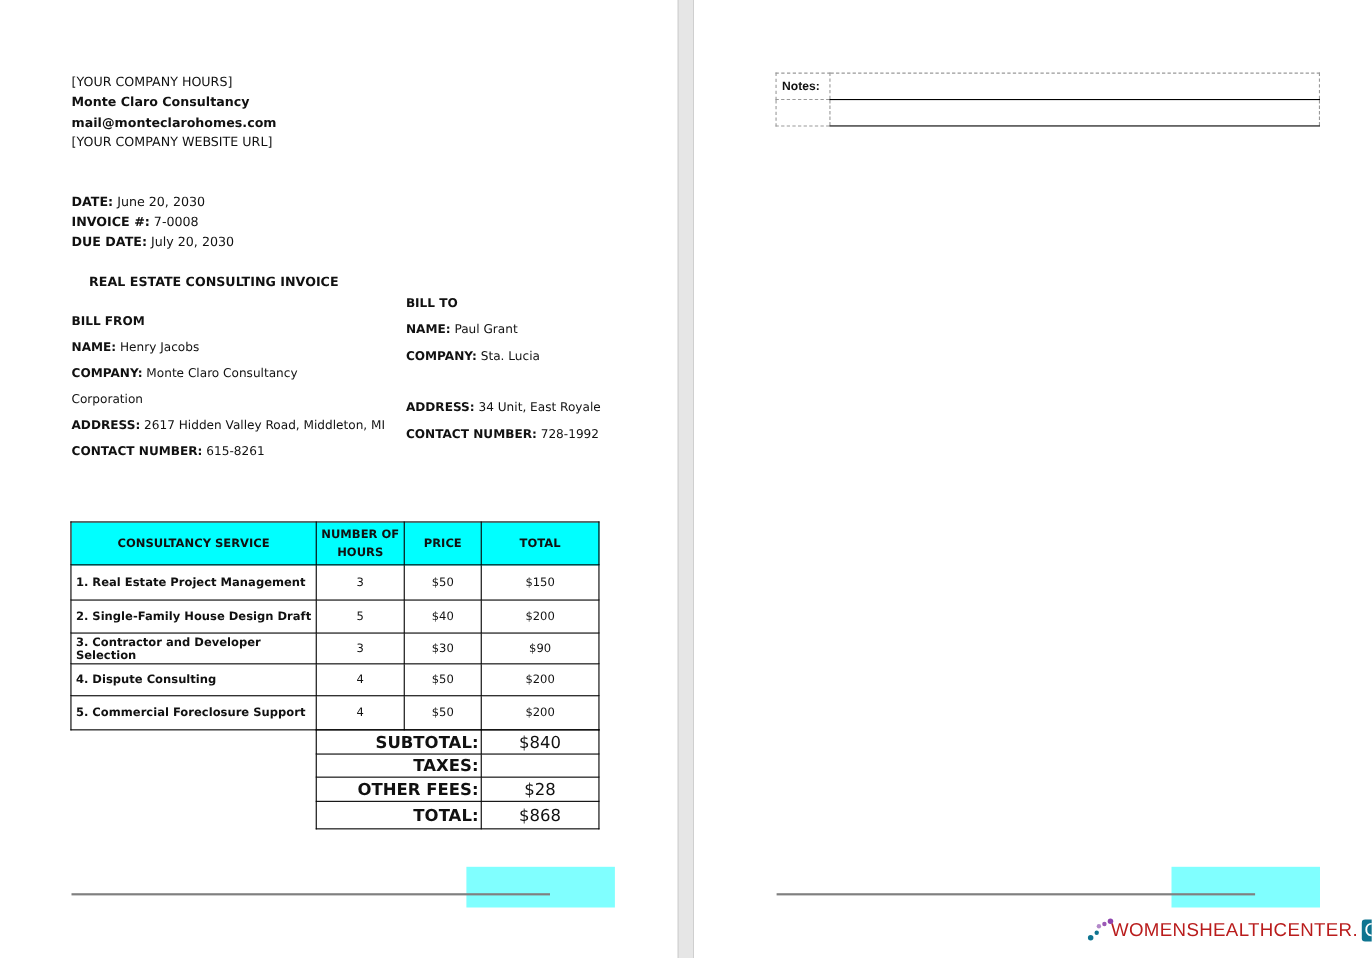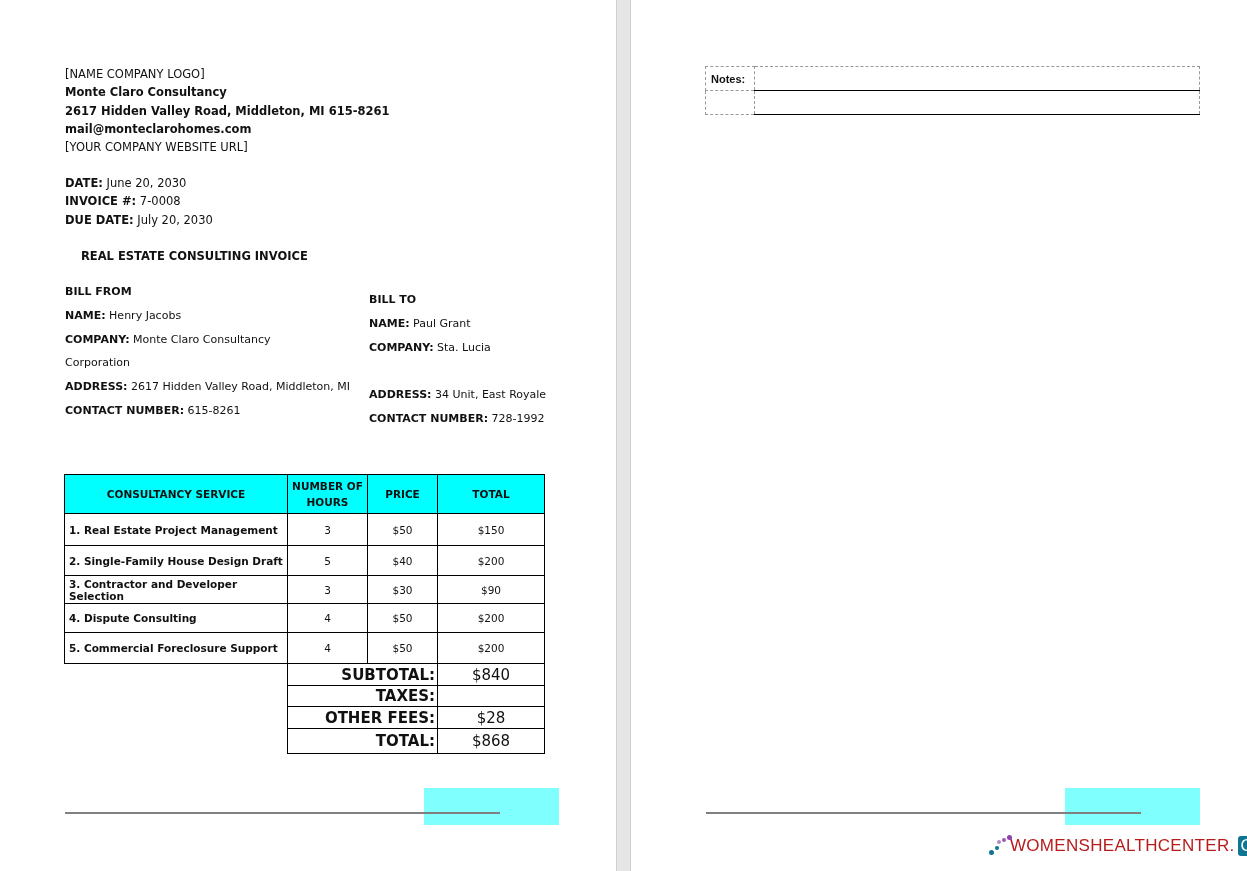--- a/index.html
+++ b/index.html
@@ -46,23 +46,22 @@
   .logo .dots span { position:absolute; border-radius:50%; }
   .logo .txt { font-family:"Liberation Sans",sans-serif; font-size:17px; color:#b91c1c; letter-spacing:0.3px; }
   .logo .org { font-family:"Liberation Sans",sans-serif; font-size:17px; background:#0e7490; color:#fff; padding:0 3px; border-radius:3px; margin-left:3px; line-height:20px; }
 </style>
 </head>
 <body>
 
 <div id="page1" class="page">
 
   <div class="blk" style="top:65px;">
-    <div>[NAME COMPANY LOGO]</div>
+    <div>[YOUR COMPANY HOURS]</div>
     <div class="b">Monte Claro Consultancy</div>
-    <div class="b">2617 Hidden Valley Road, Middleton, MI 615-8261</div>
     <div class="b">mail@monteclarohomes.com</div>
     <div>[YOUR COMPANY WEBSITE URL]</div>
   </div>
 
   <div class="blk" style="top:174px;">
     <div><span class="b">DATE:</span> <span>June 20, 2030</span></div>
     <div><span class="b">INVOICE #:</span> <span>7-0008</span></div>
     <div><span class="b">DUE DATE:</span> <span>July 20, 2030</span></div>
   </div>
 
@@ -70,21 +69,21 @@
 
   <div class="col" style="left:65px; top:280px;">
     <div class="ln b">BILL FROM</div>
     <div class="ln"><span class="b">NAME:</span> <span>Henry Jacobs</span></div>
     <div class="ln"><span class="b">COMPANY:</span> <span>Monte Claro Consultancy</span></div>
     <div class="ln">Corporation</div>
     <div class="ln"><span class="b">ADDRESS:</span> <span>2617 Hidden Valley Road, Middleton, MI</span></div>
     <div class="ln"><span class="b">CONTACT NUMBER:</span> <span>615-8261</span></div>
   </div>
 
-  <div class="col" style="left:369px; top:288px;">
+  <div class="col" style="left:369px; top:264px;">
     <div class="ln b">BILL TO</div>
     <div class="ln"><span class="b">NAME:</span> <span>Paul Grant</span></div>
     <div class="ln"><span class="b">COMPANY:</span> <span>Sta. Lucia</span></div>
     <div class="ln"></div>
     <div class="ln"><span class="b">ADDRESS:</span> <span>34 Unit, East Royale</span></div>
     <div class="ln"><span class="b">CONTACT NUMBER:</span> <span>728-1992</span></div>
   </div>
 
   <table class="inv">
     <tbody>

